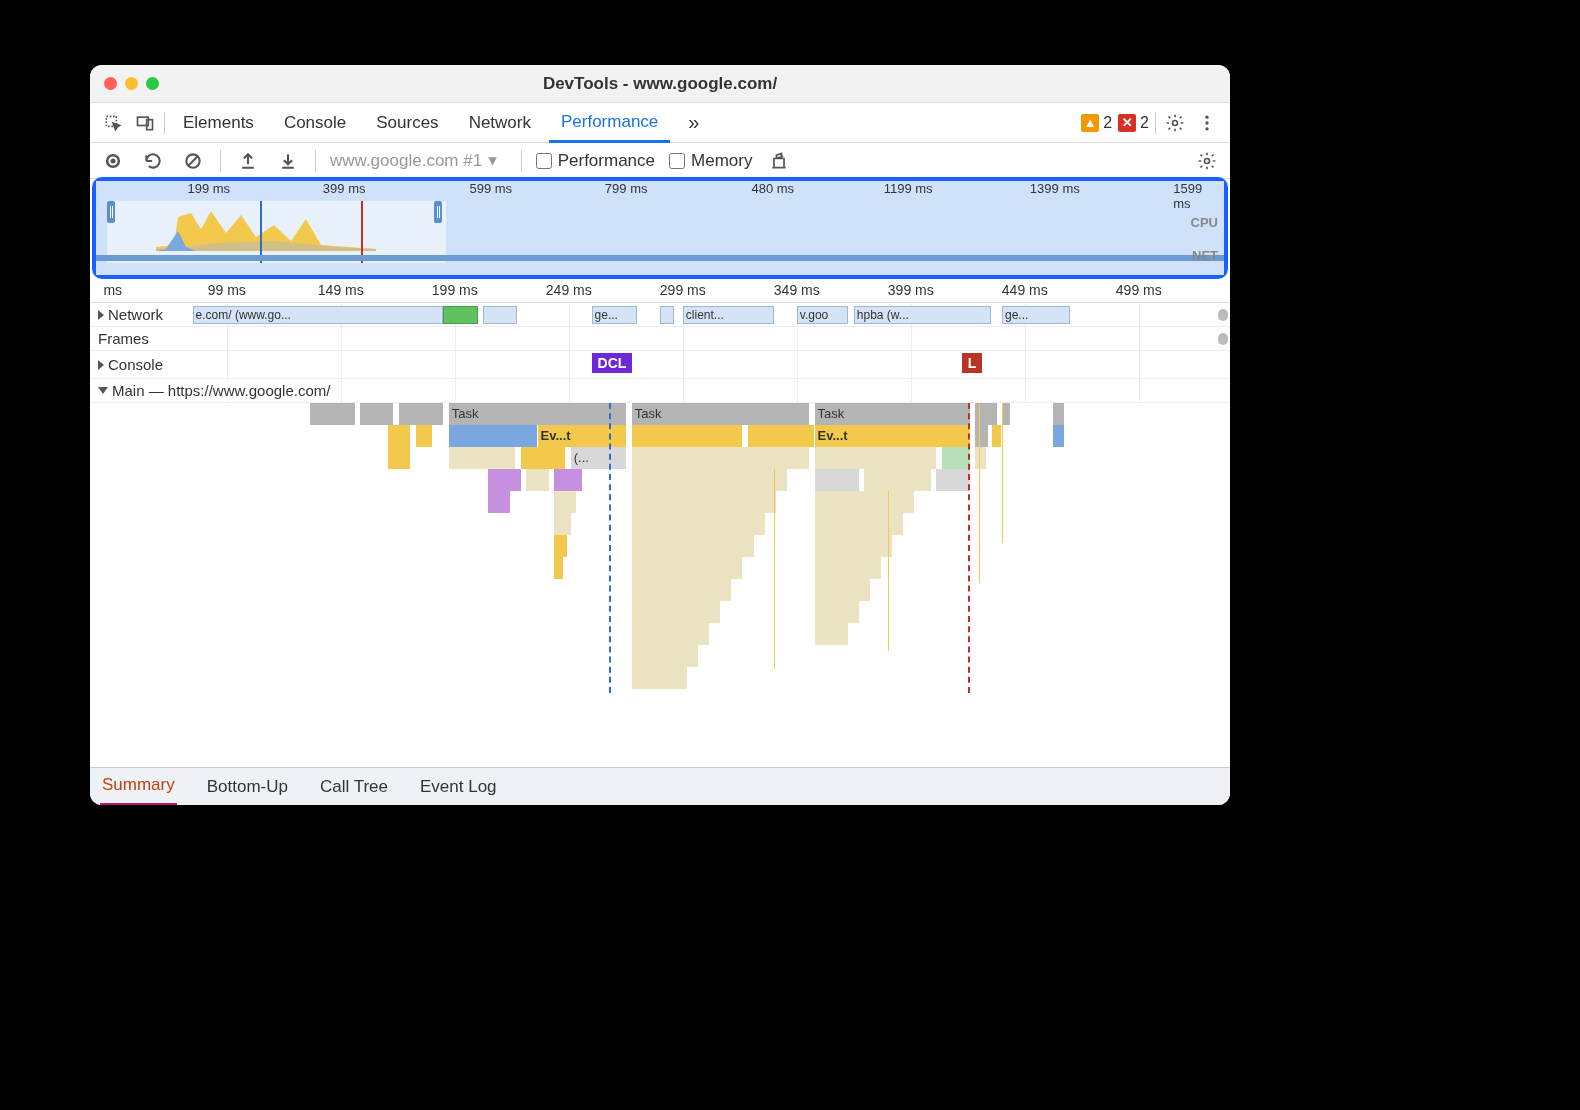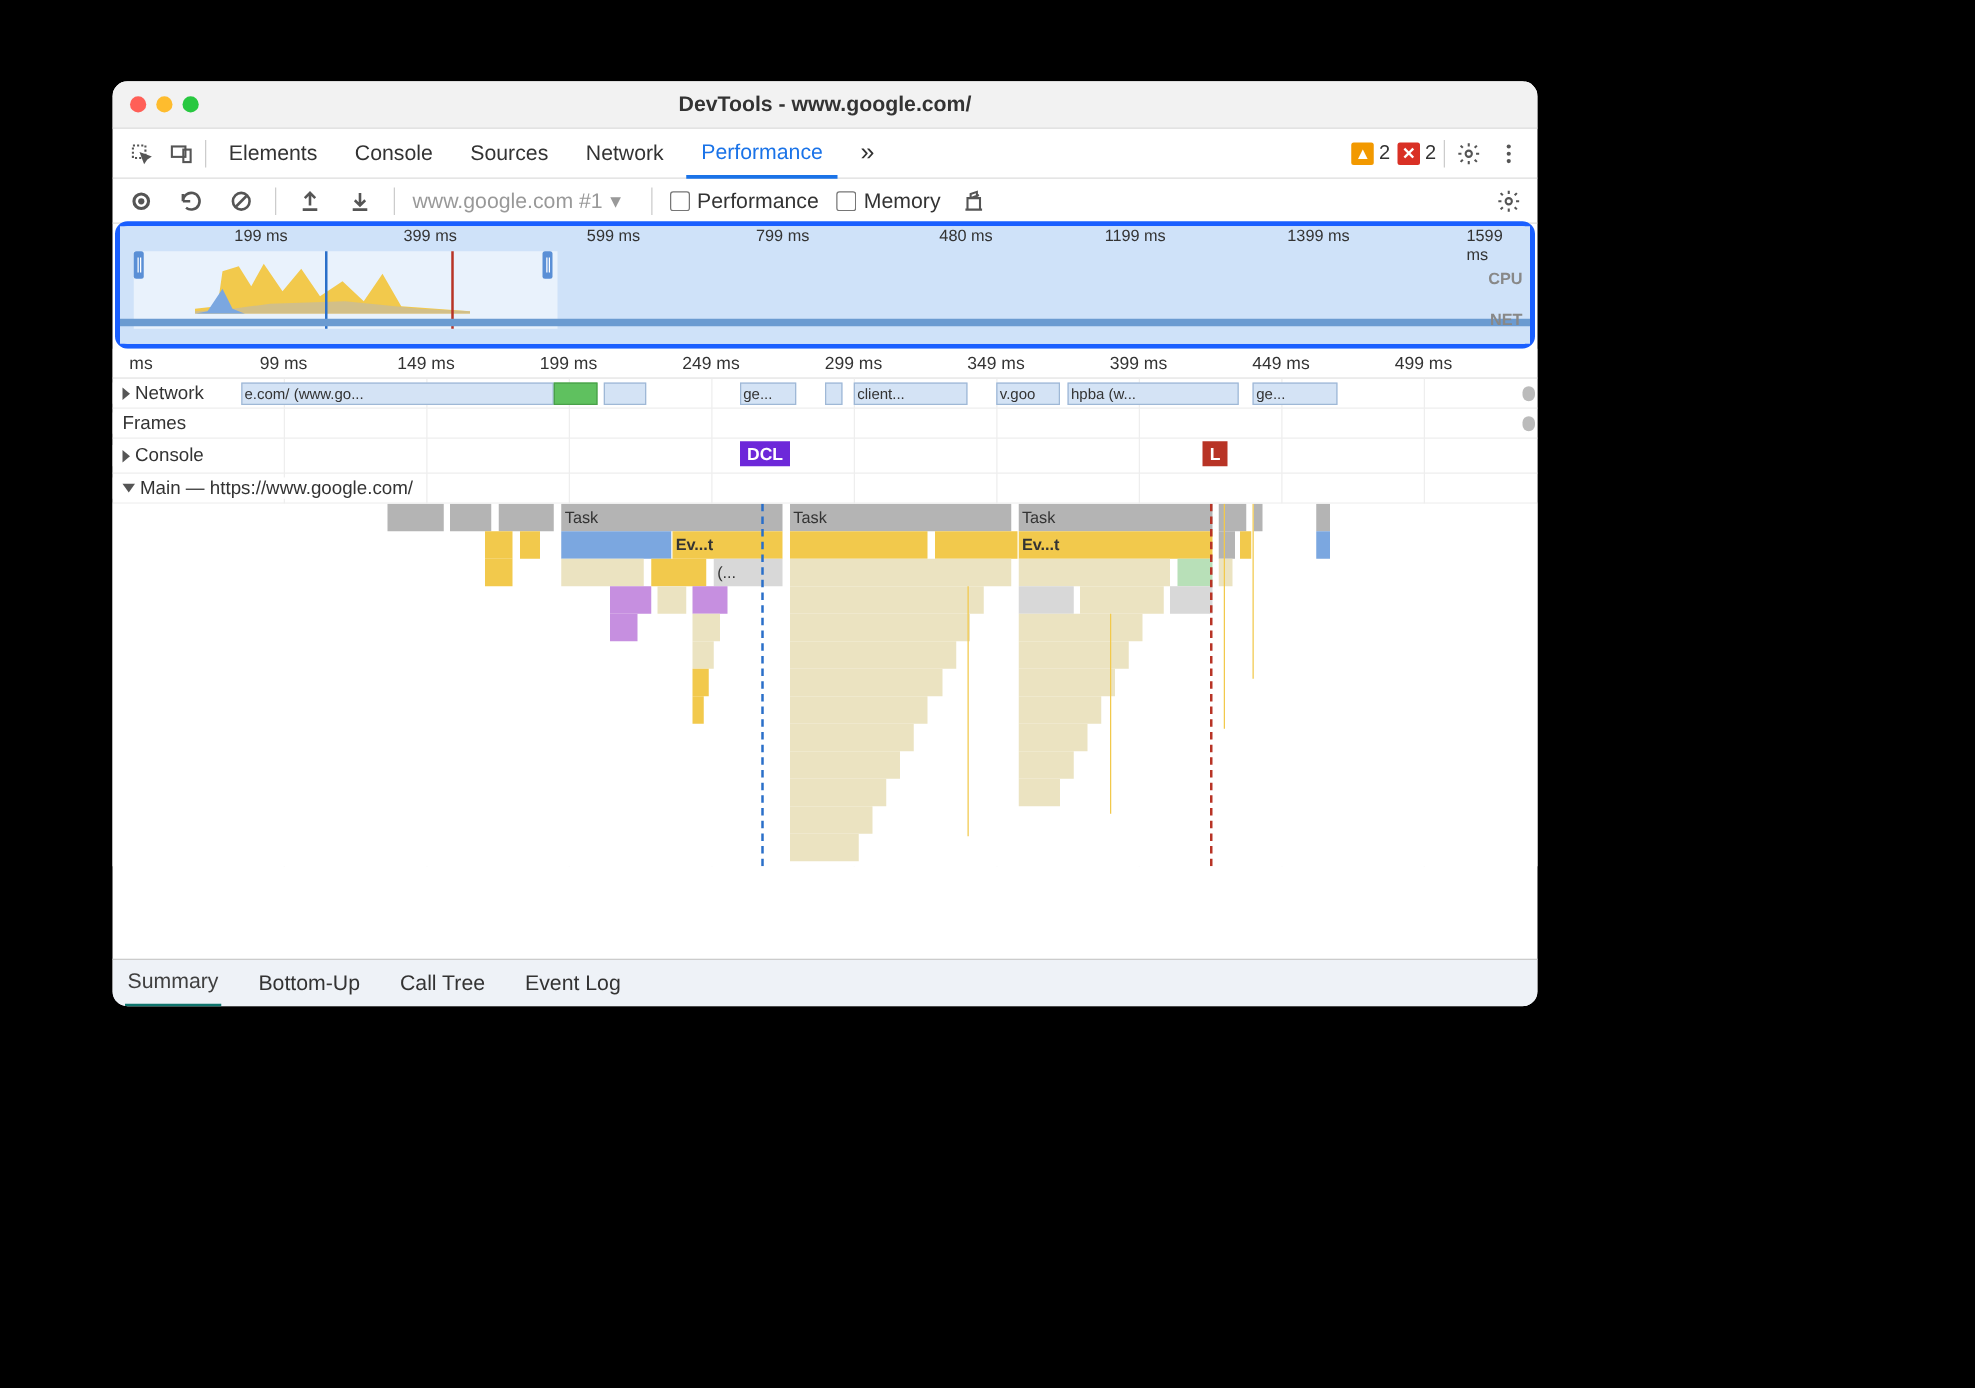--- a/index.html
+++ b/index.html
@@ -61,21 +61,21 @@
 .flame { position: relative; height: 290px; background: #fff; overflow: hidden; }
 .flame-row { position: absolute; left: 0; right: 0; height: 22px; margin-left: 32px; }
 .bar { position: absolute; top: 0; height: 22px; font-size: 13px; color: #333; overflow: hidden; white-space: nowrap; padding-left: 3px; line-height: 22px; }
 .gray { background: #b4b4b4; } .yellow-b { background: #f2c94c; font-weight: bold; } .blue-b { background: #7ba7e0; } .cream { background: #ebe3c1; } .purple { background: #c68fe0; } .ltgray { background: #d8d8d8; } .ltgreen { background: #b8e0b8; }
 
 .vmarker { position: absolute; top: 0; bottom: 0; width: 0; border-left: 2px dashed; z-index: 5; pointer-events:none; }
 .vmark-blue { border-color: #2a6fc9; } .vmark-red { border-color: #b83426; }
 
 .bottom-tabs { position: absolute; bottom: 0; left: 0; right: 0; height: 38px; background: #eef2f7; border-top: 1px solid #ccc; display: flex; align-items: center; padding: 0 10px; gap: 28px; font-size: 17px; }
 .btab { color: #333; cursor: pointer; padding: 8px 2px; }
-.btab.active { color: #404040; border-bottom: 3px solid #0f766e; }
+.btab.active { color: #c2410c; border-bottom: 3px solid #be185d; }
 
 .scroll-thumb { position: absolute; right: 2px; width: 10px; height: 12px; background: #bbb; border-radius: 5px; }
 </style>
 </head>
 <body>
 
 <div class="window">
 
   <div class="titlebar">
     <div class="traffic">

